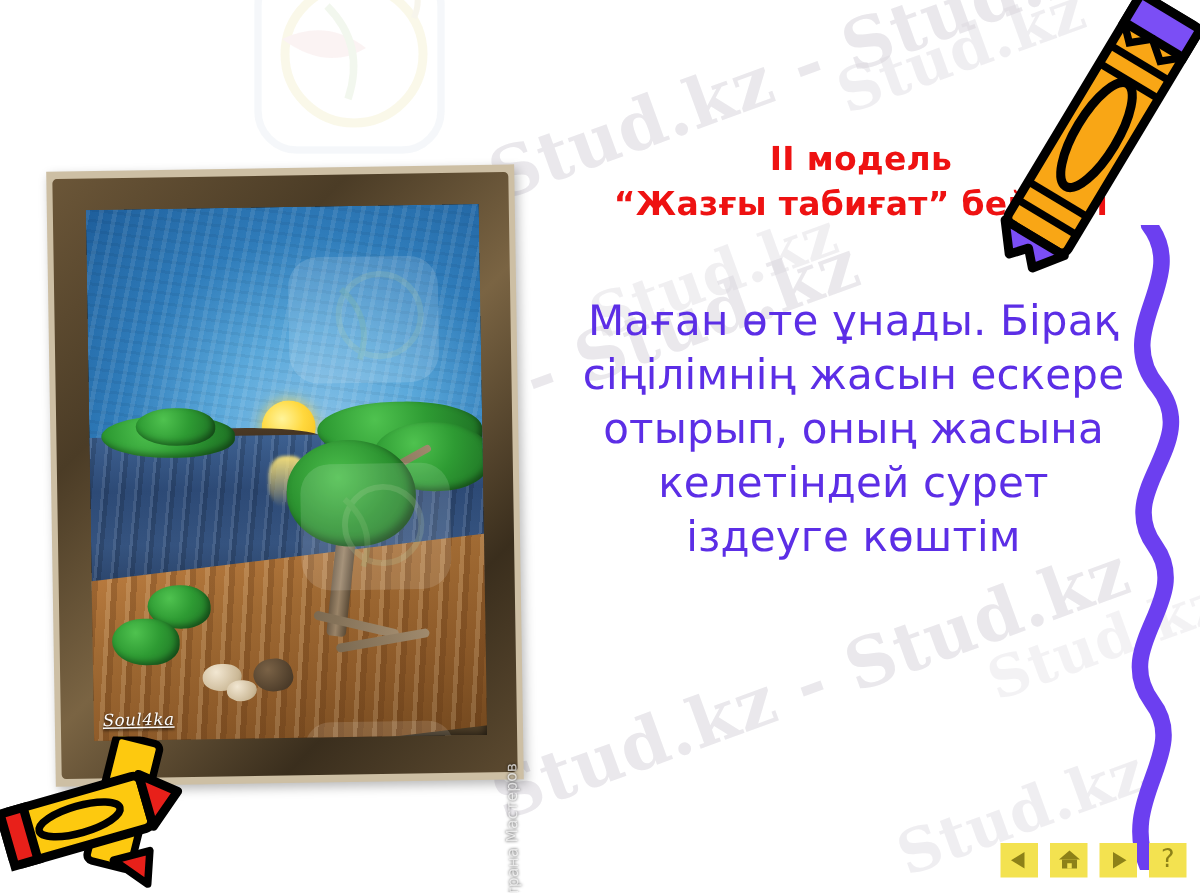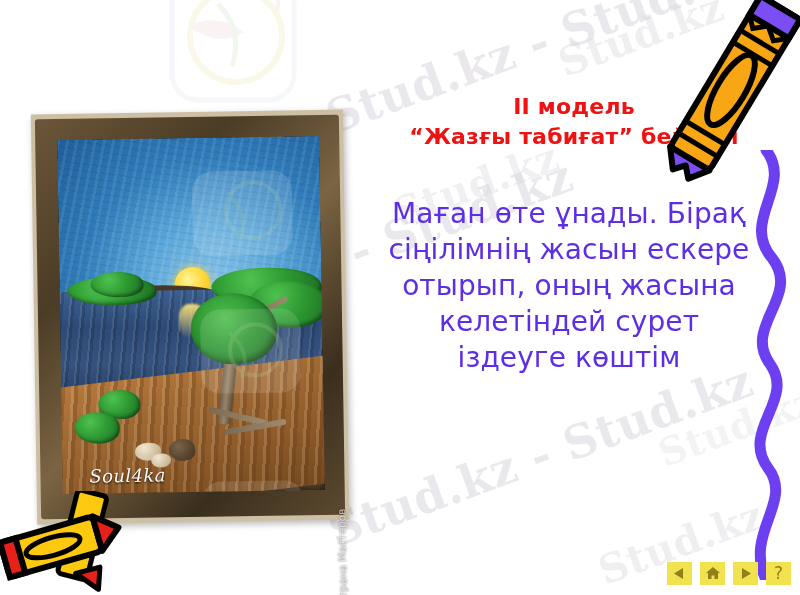--- a/index.html
+++ b/index.html
@@ -207,28 +207,29 @@
   .animal {
     position: absolute;
     left: 41%; top: 85%;
     width: 26px; height: 22px;
     background: radial-gradient(circle at 40% 30%, #7a6246, #4a3a28 80%);
     border-radius: 48% 52% 40% 60%;
     transform: rotate(-12deg);
   }
   .signature {
     position: absolute;
-    left: 27px; bottom: 7px;
+    left: 6px; bottom: 7px;
     color: #fdfdfd;
     font-family: "DejaVu Serif", serif;
     font-style: italic;
-    font-size: 18px;
+    font-size: 11px;
     letter-spacing: .4px;
     text-shadow: 0 1px 2px rgba(0,0,0,.9);
     z-index: 9;
+    text-decoration: underline;
   }
   .art-wm-vert {
     position: absolute;
     right: -2px; bottom: 6px;
     transform: rotate(-90deg);
     transform-origin: right bottom;
     color: rgba(255,255,255,.72);
     font-size: 10.5px;
     font-family: "DejaVu Sans", sans-serif;
     white-space: nowrap;

